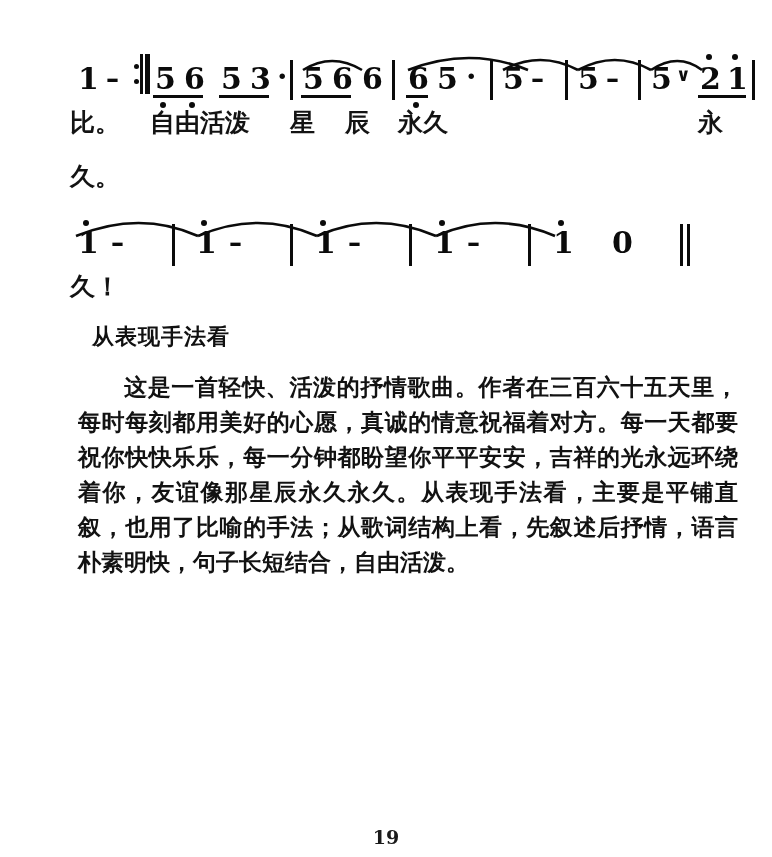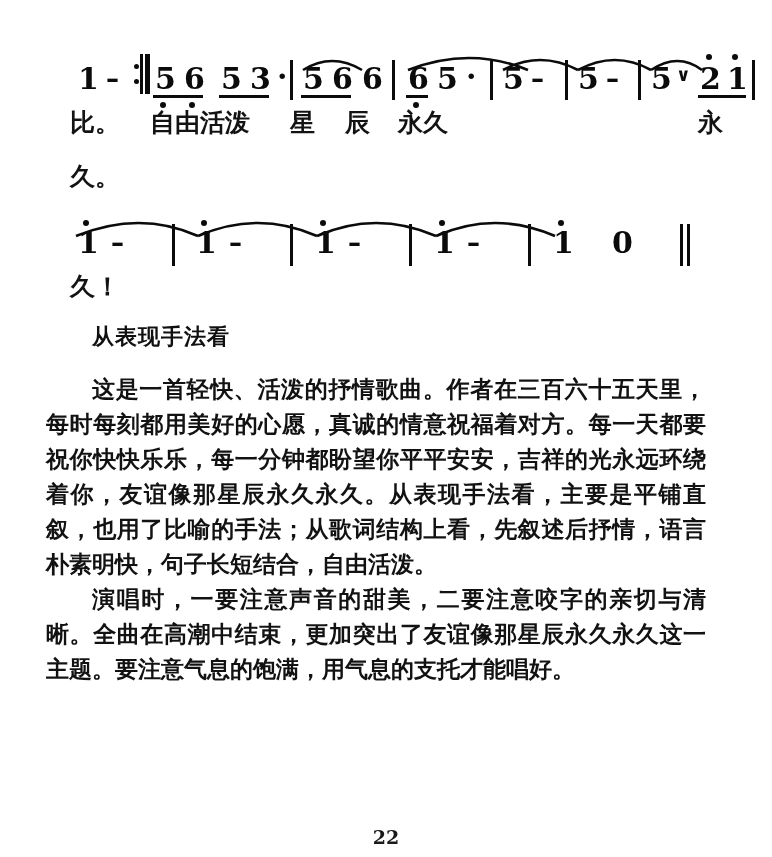--- a/index.html
+++ b/index.html
@@ -184,24 +184,24 @@
     top: 322px;
     font-family: "DejaVu Sans", "Liberation Sans", sans-serif;
     font-weight: bold;
     font-size: 22px;
     letter-spacing: 1px;
     color: #101010;
   }
 
   .body-text {
     position: absolute;
-    left: 46px;
+    left: 78px;
     top: 372px;
     width: 660px;
-    font-family: Liberation Sans, sans-serif;
+    font-family: Liberation Mono, monospace;
     font-weight: bold;
     font-size: 23px;
     line-height: 35px;
     color: #121212;
     text-align: justify;
     text-justify: inter-character;
   }
   .body-text p {
     margin: 0 0 0 0;
     text-indent: 2em;
@@ -359,18 +359,17 @@
       <div class="lyric-row" style="top:156px;">
         <span class="lyric" style="left:70px;">久！</span>
       </div>
     </div>
   </div>
 
   <div class="analysis-heading">从表现手法看</div>
 
   <div class="body-text">
     <p>这是一首轻快、活泼的抒情歌曲。作者在三百六十五天里，每时每刻都用美好的心愿，真诚的情意祝福着对方。每一天都要祝你快快乐乐，每一分钟都盼望你平平安安，吉祥的光永远环绕着你，友谊像那星辰永久永久。从表现手法看，主要是平铺直叙，也用了比喻的手法；从歌词结构上看，先叙述后抒情，语言朴素明快，句子长短结合，自由活泼。</p>
-    <p>演唱时，一要注意声音的甜美，二要注意咬字的亲切与清晰。全曲在高潮中结束，更加突出了友谊像那星辰永久永久这一主题。要注意气息的饱满，用气息的支托才能唱好。</p>
   </div>
 
-  <div class="page-number">22</div>
+  <div class="page-number">19</div>
 
 </div>
 
 </body></html>

